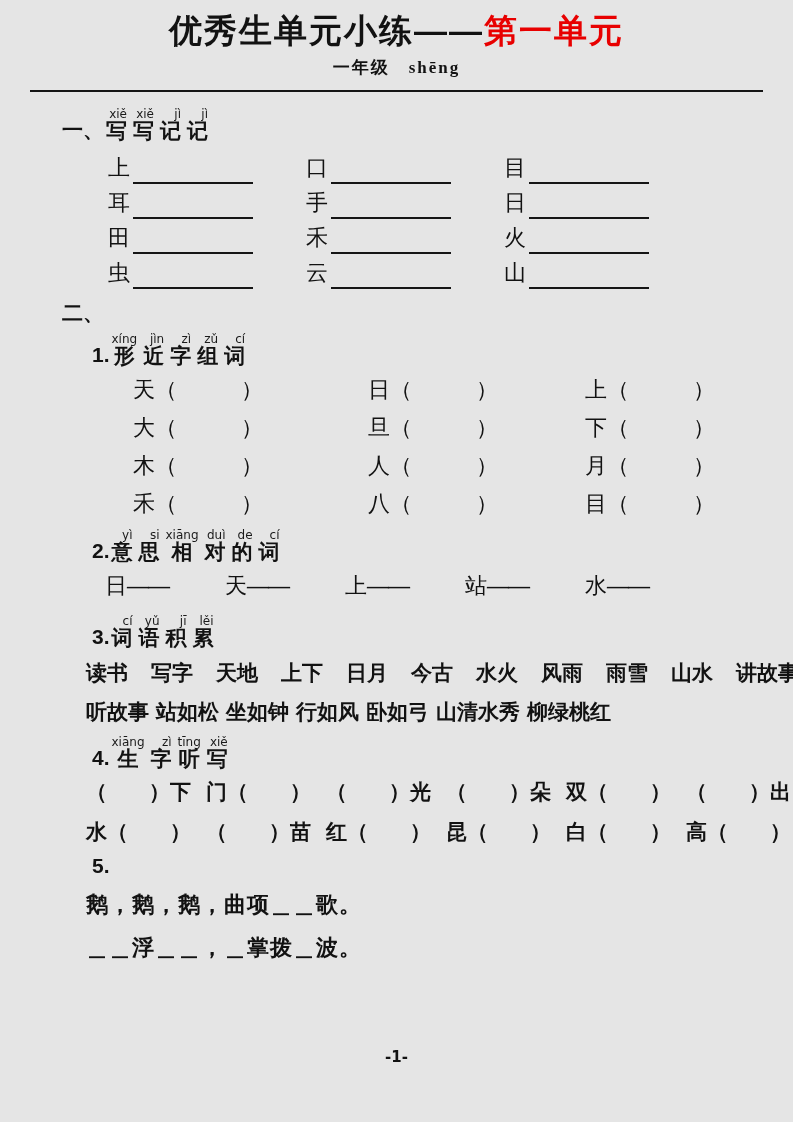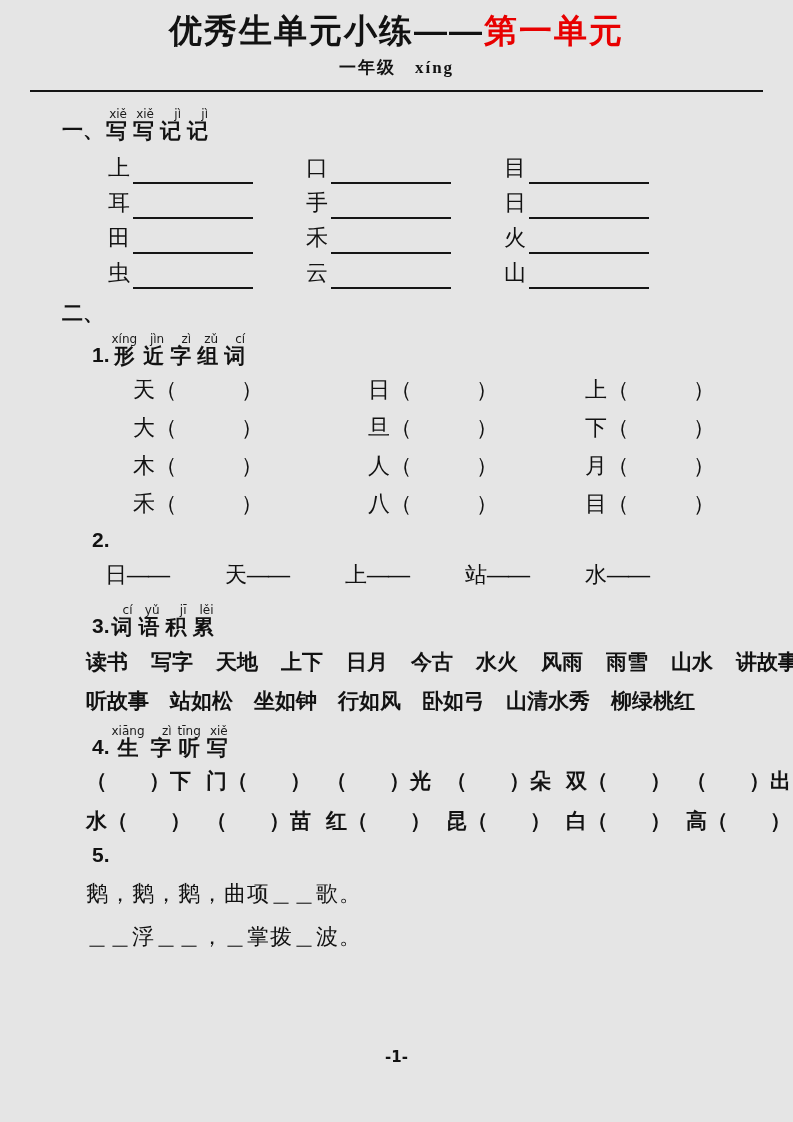--- a/index.html
+++ b/index.html
@@ -47,42 +47,42 @@
   .grid-paren .cell.paren:nth-child(1){width:235px}
   .grid-paren .cell.paren:nth-child(2){width:217px}
   .cell.paren .paren-gap{display:inline-block;width:64px}
   
   .dashrow{display:flex;gap:56px;margin:10px 0 0 43px;font-size:22px;height:30px;align-items:baseline}
   .cell.dash{display:flex;align-items:baseline}
   .dashmark{letter-spacing:-1px;font-weight:700}
   
   .wordline{display:flex;margin-left:24px;font-size:21px;font-weight:600;white-space:nowrap;line-height:1.2}
   .wordline.g1{gap:23px;margin-top:12px}
-  .wordline.g2{gap:21px;margin-top:14px}
+  .wordline.g2{gap:7px;margin-top:14px}
   .wordline.g3{gap:15px;margin-top:10px}
   .wordline.g4{gap:15px;margin-top:15px}
   
-  .poemline{margin-left:24px;font-size:22px;font-weight:400;letter-spacing:1px;line-height:1.2}
+  .poemline{margin-left:24px;font-size:22px;font-weight:700;letter-spacing:1px;line-height:1.2}
   .poemline.p1{margin-top:14px}
   .poemline.p2{margin-top:17px}
   
   .pagenum{
     position:absolute;left:0;right:0;bottom:56px;text-align:center;
     font-size:15px;font-weight:700;font-family:"DejaVu Sans",sans-serif;
   }
 </style>
 </head>
 <body>
 
 <div class="page">
 
   <div class="title">
     <span>优秀生单元小练——</span><span class="red">第一单元</span>
   </div>
-  <div class="subtitle">一年级　xíng</div>
+  <div class="subtitle">一年级　shēng</div>
   <div class="rule"></div>
 
   <div class="content">
 
     <div class="sec-head mt8">
       <span class="prefix">一、</span>
       <span class="rubyline"><ruby>写<rt>xiě</rt></ruby><ruby>写<rt>xiě</rt></ruby><ruby>记<rt>jì</rt></ruby><ruby>记<rt>jì</rt></ruby></span>
     </div>
     <div class="grid-write">
         <div class="row">
@@ -229,20 +229,21 @@
             <span class="ch">目</span>
             <span>（</span>
             <span class="paren-gap"></span>
             <span>）</span>
           </span>
         </div>
       </div>
 
     <div class="sec-head lvl2 mt4">
       <span class="prefix">2.</span>
+      <span class="rubyline"><ruby>意<rt>yì</rt></ruby><ruby>思<rt>si</rt></ruby><ruby>相<rt>xiāng</rt></ruby><ruby>对<rt>duì</rt></ruby><ruby>的<rt>de</rt></ruby><ruby>词<rt>cí</rt></ruby></span>
     </div>
     <div class="dashrow">
         <span class="cell dash">
           <span class="ch">日</span>
           <span class="dashmark">——</span>
         </span>
         <span class="cell dash">
           <span class="ch">天</span>
           <span class="dashmark">——</span>
         </span>

